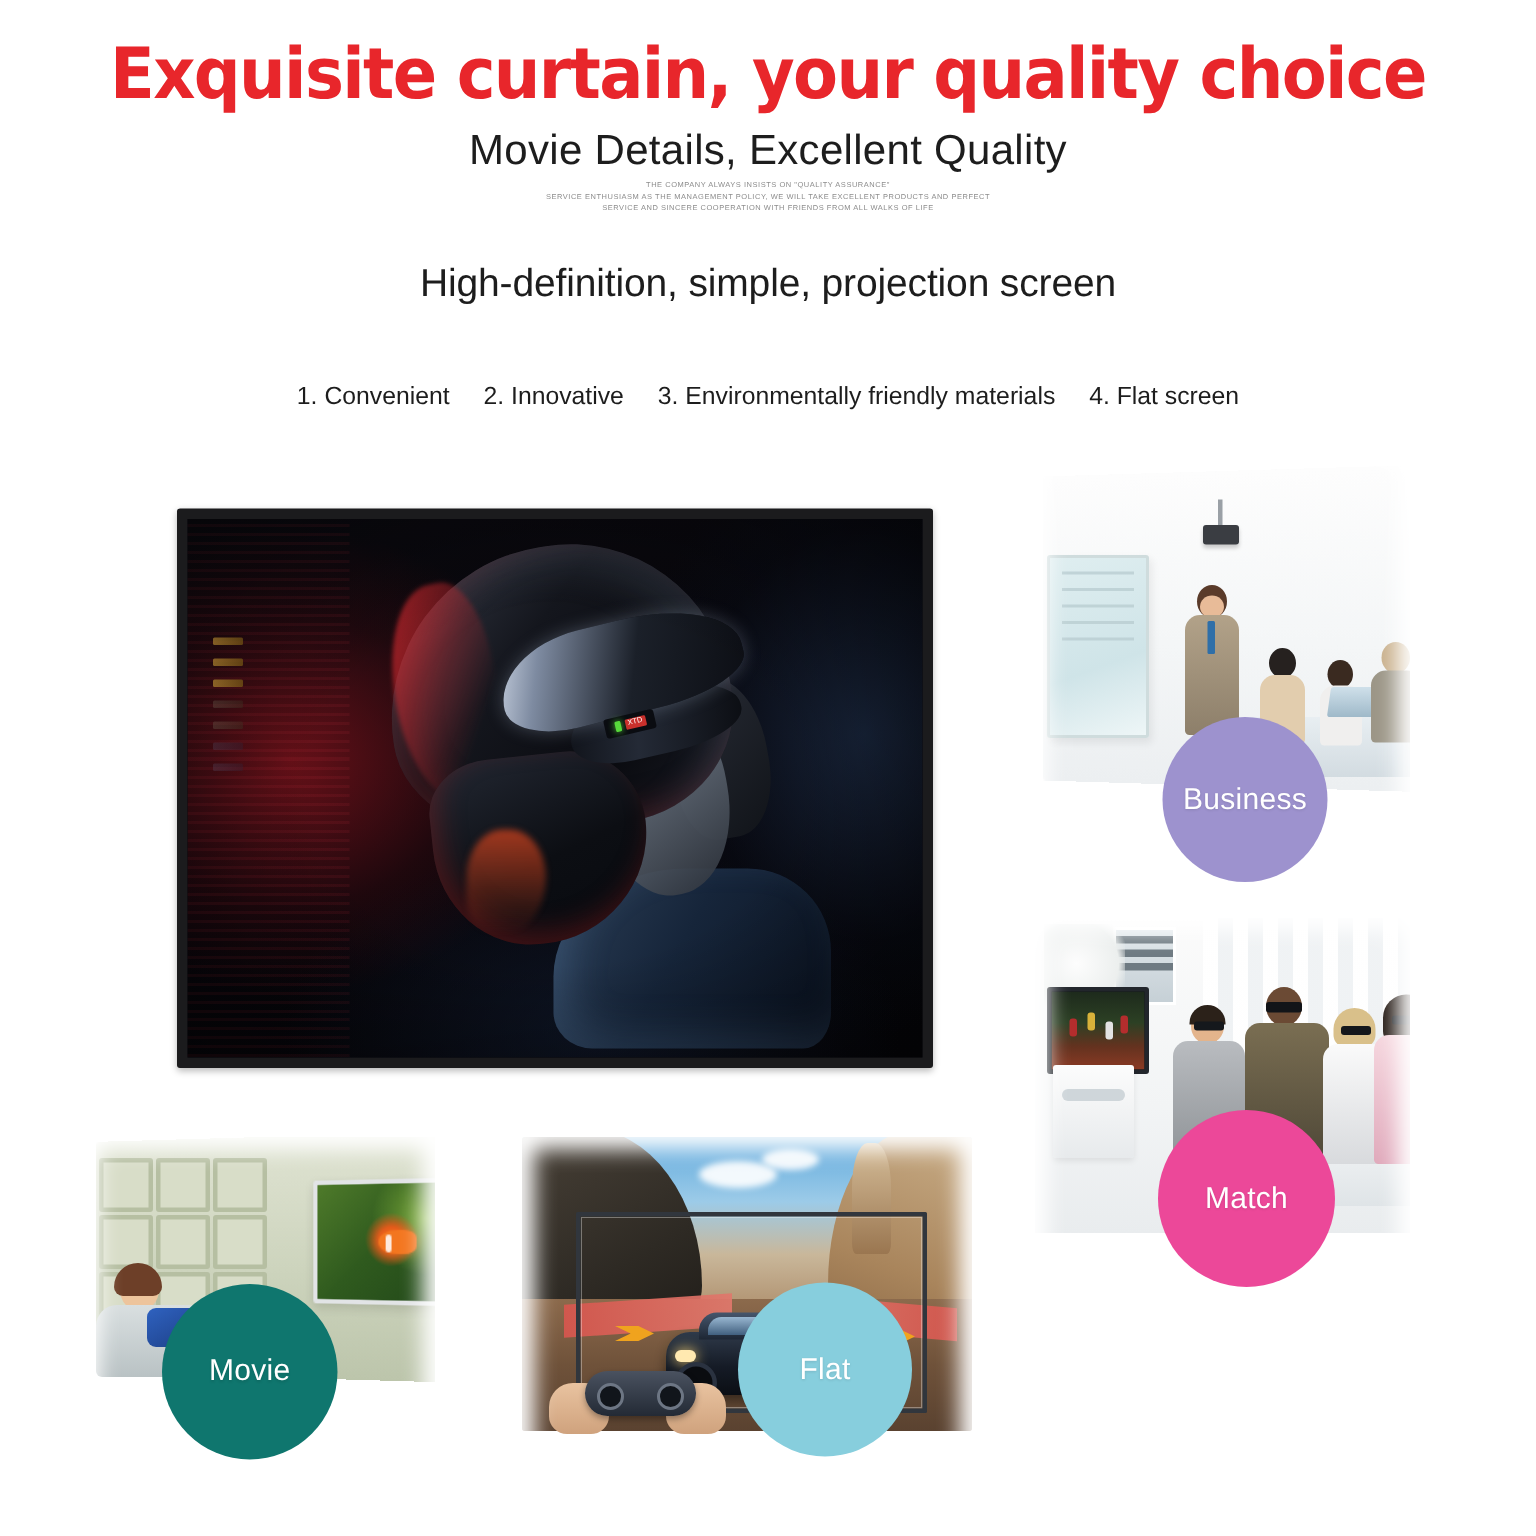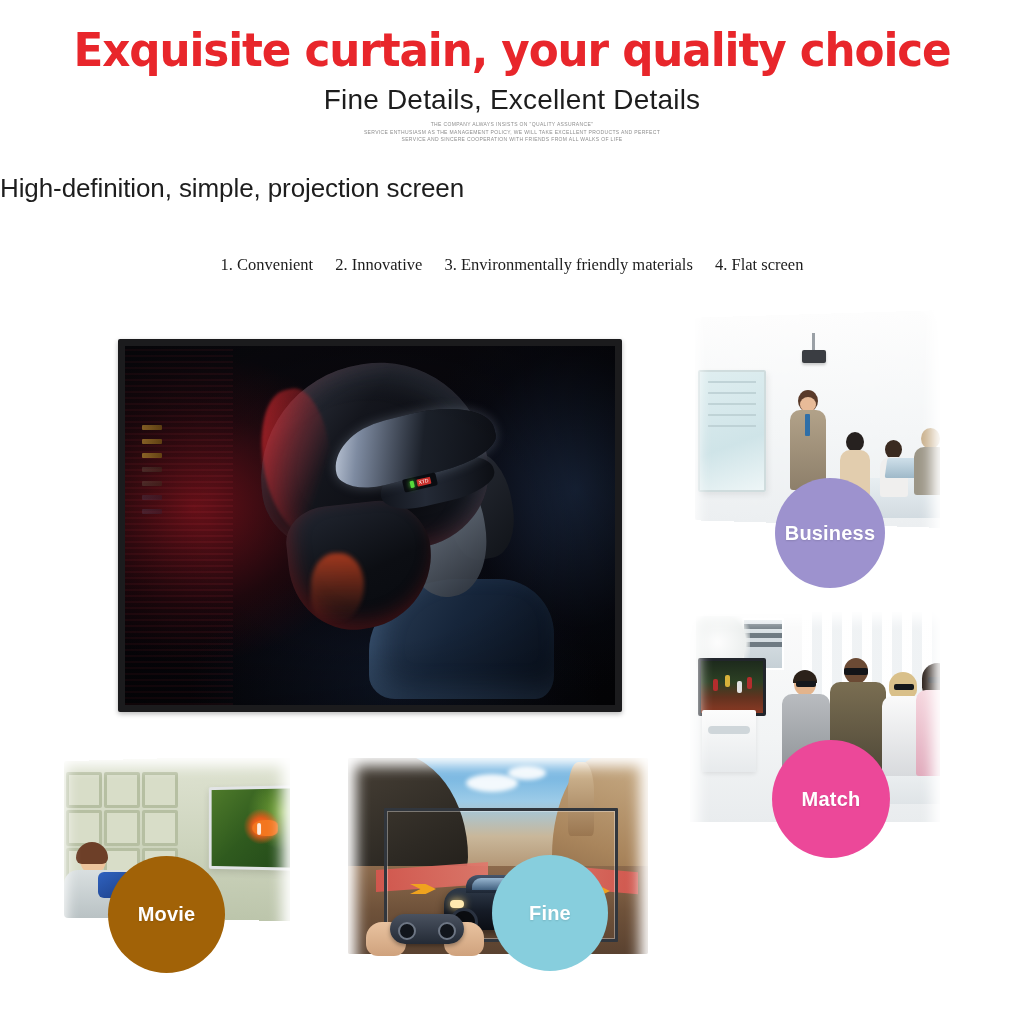--- a/index.html
+++ b/index.html
@@ -41,38 +41,37 @@
   .fineprint div{
     font-size:5px;
     line-height:7.5px;
     letter-spacing:0.35px;
     white-space:nowrap;
     transform:scaleY(0.95);
   }
 
   .desc{
     position:absolute;left:0;top:172px;width:1024px;
-    text-align:left;
+    text-align:center;
   }
   .desc div{
     font-family:"Liberation Sans", sans-serif;
     font-size:26px;
     line-height:32px;
     color:#1d1d1d;
     white-space:nowrap;
     letter-spacing:-0.1px;
   }
 
   .features{
     position:absolute;left:0;top:255px;width:1024px;
     text-align:center;
     font-size:16.5px;
     color:#1d1d1d;
     white-space:nowrap;
-    font-family:Liberation Serif, serif;
   }
   .features span{margin:0 9px;}
 
   
   .big-screen{
     position:absolute;left:118px;top:339px;width:504px;height:373px;
     background:#1b1b1d;
     padding:7px;
     box-sizing:border-box;
     border-radius:2px;
@@ -174,21 +173,21 @@
     background:linear-gradient(140deg,#2a2e38,#101318);
     border-radius:40% 48% 44% 36%;
     transform:rotate(-10deg);
   }
   .cp-vig{
     position:absolute;inset:0;
     background:radial-gradient(ellipse 78% 78% at 50% 50%, rgba(0,0,0,0) 42%, rgba(0,0,0,.55) 100%);
   }
 
   
-  .panel{position:absolute;overflow:visible;font-weight:bold;}
+  .panel{position:absolute;overflow:visible;}
   .photo{position:absolute;inset:0;overflow:hidden;}
   .badge{
     position:absolute;border-radius:50%;
     display:flex;align-items:center;justify-content:center;
     color:#ffffff;
     font-family:"Liberation Sans", sans-serif;
     font-size:20px;
     letter-spacing:.2px;
     text-shadow:0 1px 2px rgba(0,0,0,.12);
   }
@@ -337,21 +336,21 @@
   .mv-screen .fishfin{
     position:absolute;left:40%;top:40%;width:26px;height:16px;background:#f3761f;border-radius:60% 40% 40% 60%;
     box-shadow:0 0 6px rgba(243,118,31,.6);
   }
   .mv-screen .stripe{position:absolute;left:44%;top:43%;width:4px;height:12px;background:#fff;opacity:.85;border-radius:2px;}
   .mv-person{position:absolute;left:6px;top:88px;width:86px;height:72px;}
   .mv-person .head{position:absolute;left:16px;top:0;width:26px;height:28px;border-radius:50%;background:#edc49c;}
   .mv-person .hair{position:absolute;left:12px;top:-4px;width:32px;height:22px;border-radius:16px 16px 6px 6px;background:#6d3f28;}
   .mv-person .body{position:absolute;left:0;top:24px;width:72px;height:48px;border-radius:14px 10px 4px 4px;background:linear-gradient(180deg,#d9dfe0,#b9c2c4);}
   .mv-person .pillow{position:absolute;left:34px;top:26px;width:34px;height:26px;border-radius:6px;background:linear-gradient(150deg,#2f62c0,#1d3f86);}
-  #badge-movie{left:50px;top:98px;width:117px;height:117px;background:#a16207;}
+  #badge-movie{left:50px;top:98px;width:117px;height:117px;background:#0f766e;}
 
   
   #panel-game{left:348px;top:758px;width:300px;height:222px;}
   .gm-photo{
     position:absolute;left:0;top:0;width:300px;height:196px;overflow:hidden;border-radius:2px;
     background:
       linear-gradient(180deg,#5fa9dd 0%,#9ccbe8 22%,#c9b79a 40%,#a07a55 70%,#7d563a 100%);
   }
   .gm-cliff-l{
     position:absolute;left:-10px;top:-6px;width:130px;height:150px;
@@ -424,21 +423,21 @@
     position:absolute;inset:0;pointer-events:none;
     box-shadow:inset 0 0 14px 8px #ffffff;
   }
 </style>
 </head>
 <body>
 
 <div class="page">
 
   <div class="headline">Exquisite curtain, your quality choice</div>
-  <div class="subhead">Fine Details, Excellent Details</div>
+  <div class="subhead">Movie Details, Excellent Quality</div>
 
   <div class="fineprint">
     <div>THE COMPANY ALWAYS INSISTS ON "QUALITY ASSURANCE"</div>
     <div>SERVICE ENTHUSIASM AS THE MANAGEMENT POLICY, WE WILL TAKE EXCELLENT PRODUCTS AND PERFECT</div>
     <div>SERVICE AND SINCERE COOPERATION WITH FRIENDS FROM ALL WALKS OF LIFE</div>
   </div>
 
   <div class="desc">
     <div>High-definition, simple, projection screen</div>
   </div>
@@ -630,17 +629,17 @@
         <span class="gm-hand gm-h1"></span>
         <span class="gm-hand gm-h2"></span>
         <span class="gm-controller">
           <span class="stick s1"></span>
             <span class="stick s2"></span>
         </span>
       </div>
       <div class="soft-edge"></div>
     </div>
     <div class="badge" id="badge-game">
-      <span>Fine</span>
+      <span>Flat</span>
     </div>
   </div>
 
 </div>
 
 </body></html>

